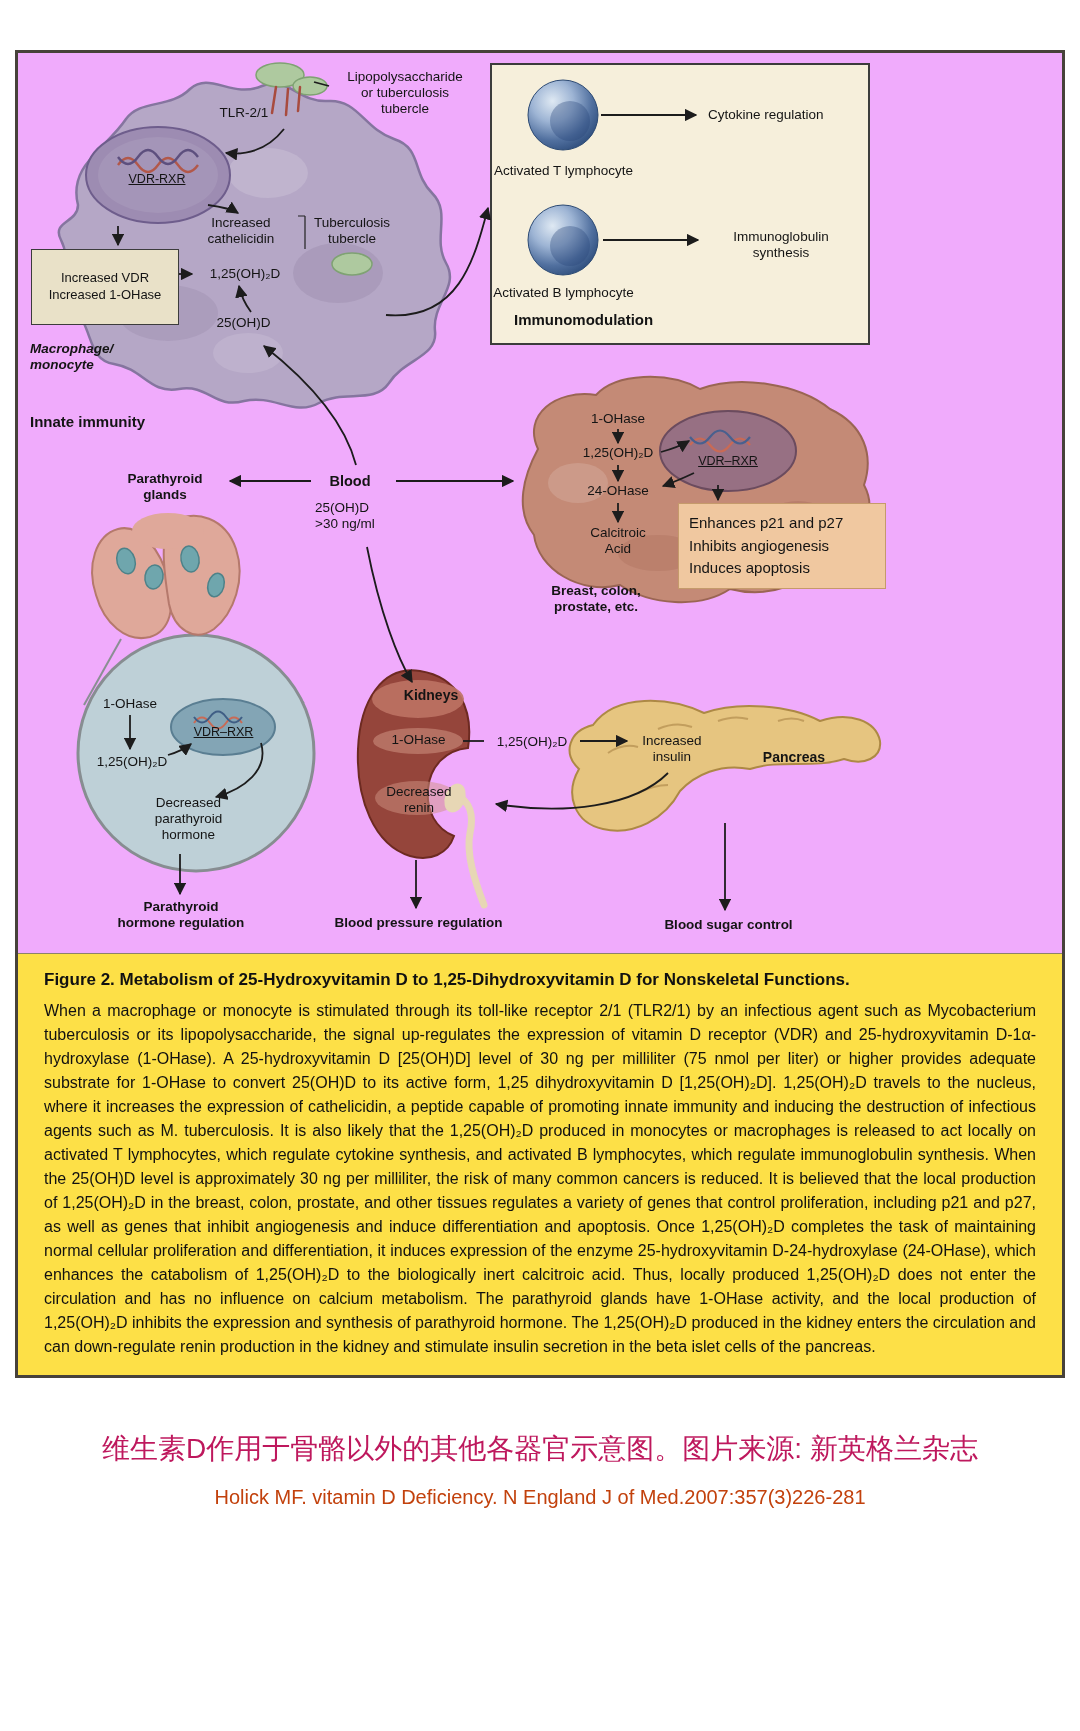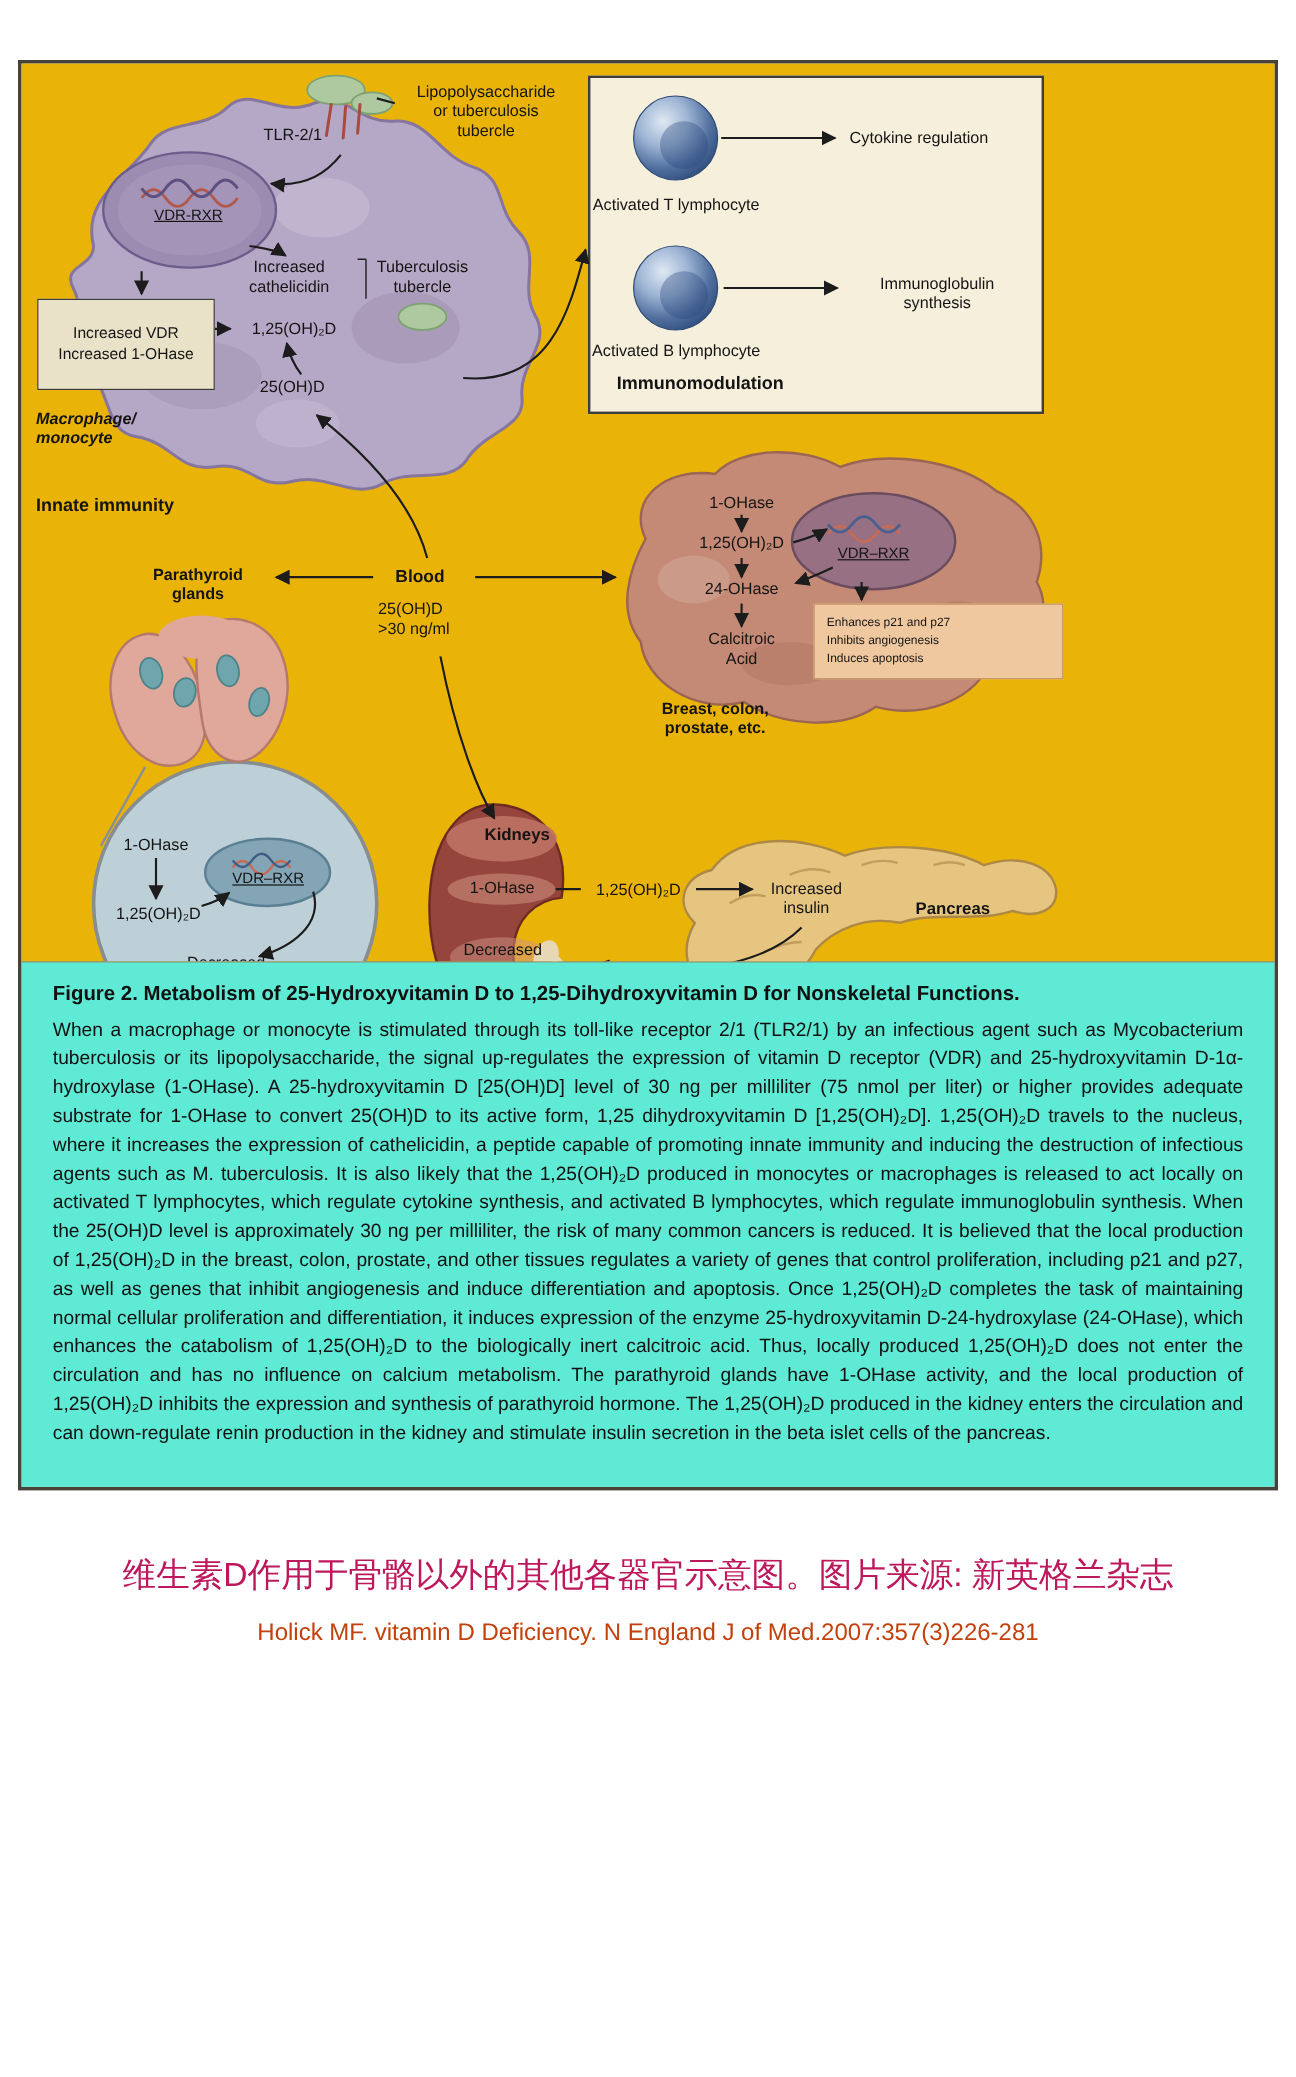--- a/index.html
+++ b/index.html
@@ -6,40 +6,40 @@
   .page{width:1080px;min-height:1731px;background:#fff;position:relative;
         font-family:"Liberation Sans",sans-serif;color:#141414;overflow:hidden;}
 
   
   .journal-header{text-align:center;padding-top:14px;color:#b43a2c;
     font-family:"Liberation Serif",serif;font-weight:bold;font-size:17px;letter-spacing:2px;}
   .jh-italic{font-style:italic;letter-spacing:.5px;font-size:15px;}
 
   
   .figure-box{width:1050px;margin:50px auto 0;border:3px solid #47423a;box-sizing:border-box;}
-  .diagram{position:relative;width:1044px;height:748px;background:#eab308;overflow:hidden;}
+  .diagram{position:relative;width:1044px;height:900px;background:#f0abfc;overflow:hidden;}
   .diagram svg.art{position:absolute;left:0;top:0;z-index:2;}
 
   .lbl{position:absolute;z-index:3;font-size:13.5px;line-height:1.18;color:#141414;
        white-space:pre-line;text-align:center;}
   .lbl.left{text-align:left;}
   .lbl.b{font-weight:bold;}
   .fs12{font-size:12.5px;text-decoration:underline;} .fs14{font-size:14px;} .fs145{font-size:14.5px;} .fs15{font-size:15px;}
 
   .immuno-box{position:absolute;left:472px;top:10px;width:380px;height:282px;
       background:#f6efdb;border:2px solid #3c3c3c;z-index:1;box-sizing:border-box;}
   .vdr-upreg-box{position:absolute;left:13px;top:196px;width:142px;background:#e9e1c8;
       border:1.5px solid #3c3c3c;z-index:3;font-size:13px;text-align:center;
       padding:20px 2px;line-height:1.3;white-space:pre-line;}
   .effects-box{position:absolute;left:660px;top:450px;width:186px;background:#f0c8a0;
-      border:1px solid #c59a6b;z-index:3;font-size:10px;text-align:left;
+      border:1px solid #c59a6b;z-index:3;font-size:15px;text-align:left;
       padding:8px 10px;line-height:1.5;white-space:pre-line;}
 
   
-  .caption{background:#5eead4;border-top:1.5px solid #8d8269;padding:16px 26px 32px;}
+  .caption{background:#fde047;border-top:1.5px solid #8d8269;padding:16px 26px 16px;}
   .cap-title{font-size:17px;font-weight:bold;margin:0 0 9px;color:#111;}
   .cap-body{font-size:16px;line-height:1.5;text-align:justify;margin:0;color:#111;}
 
   
   .footer-zh{text-align:center;font-size:28px;margin-top:52px;color:#be185d;}
   .footer-cite{text-align:center;font-size:20px;margin-top:18px;padding-bottom:60px;color:#c2410c;}
 </style>
 </head>
 <body>
 

